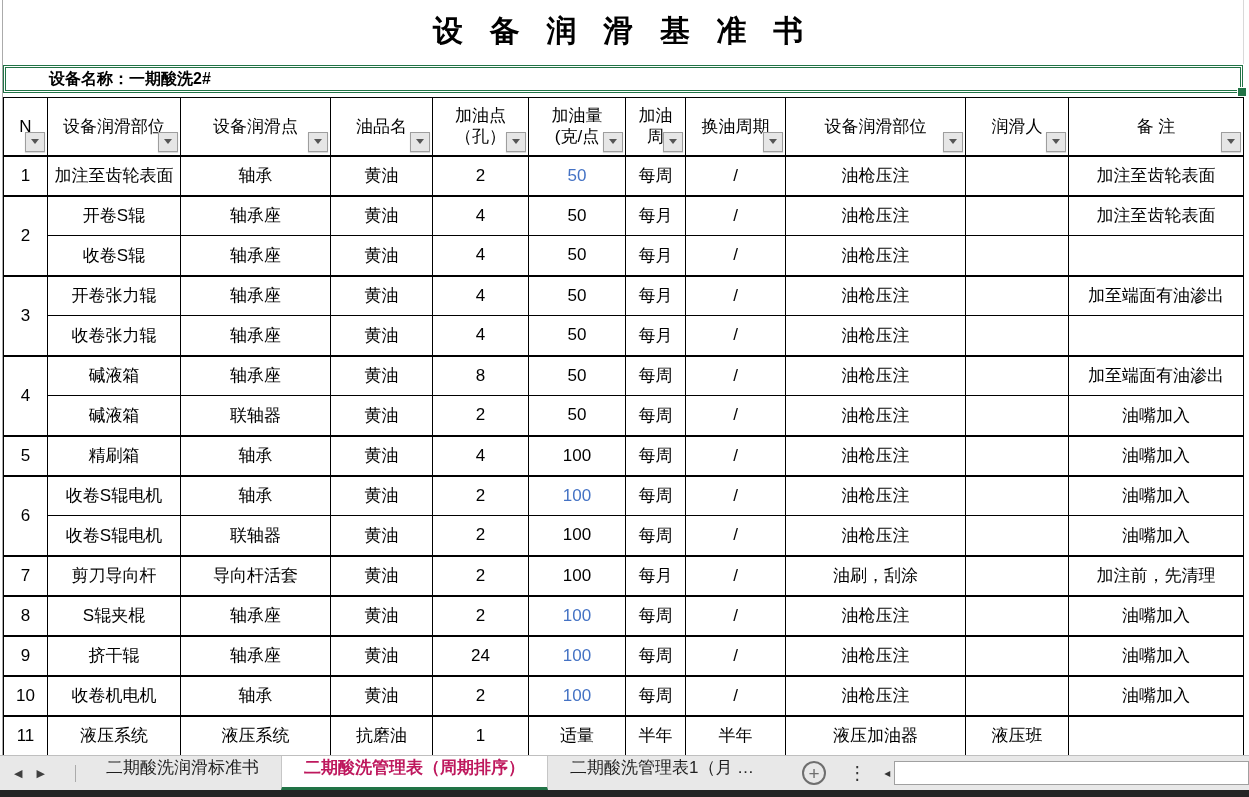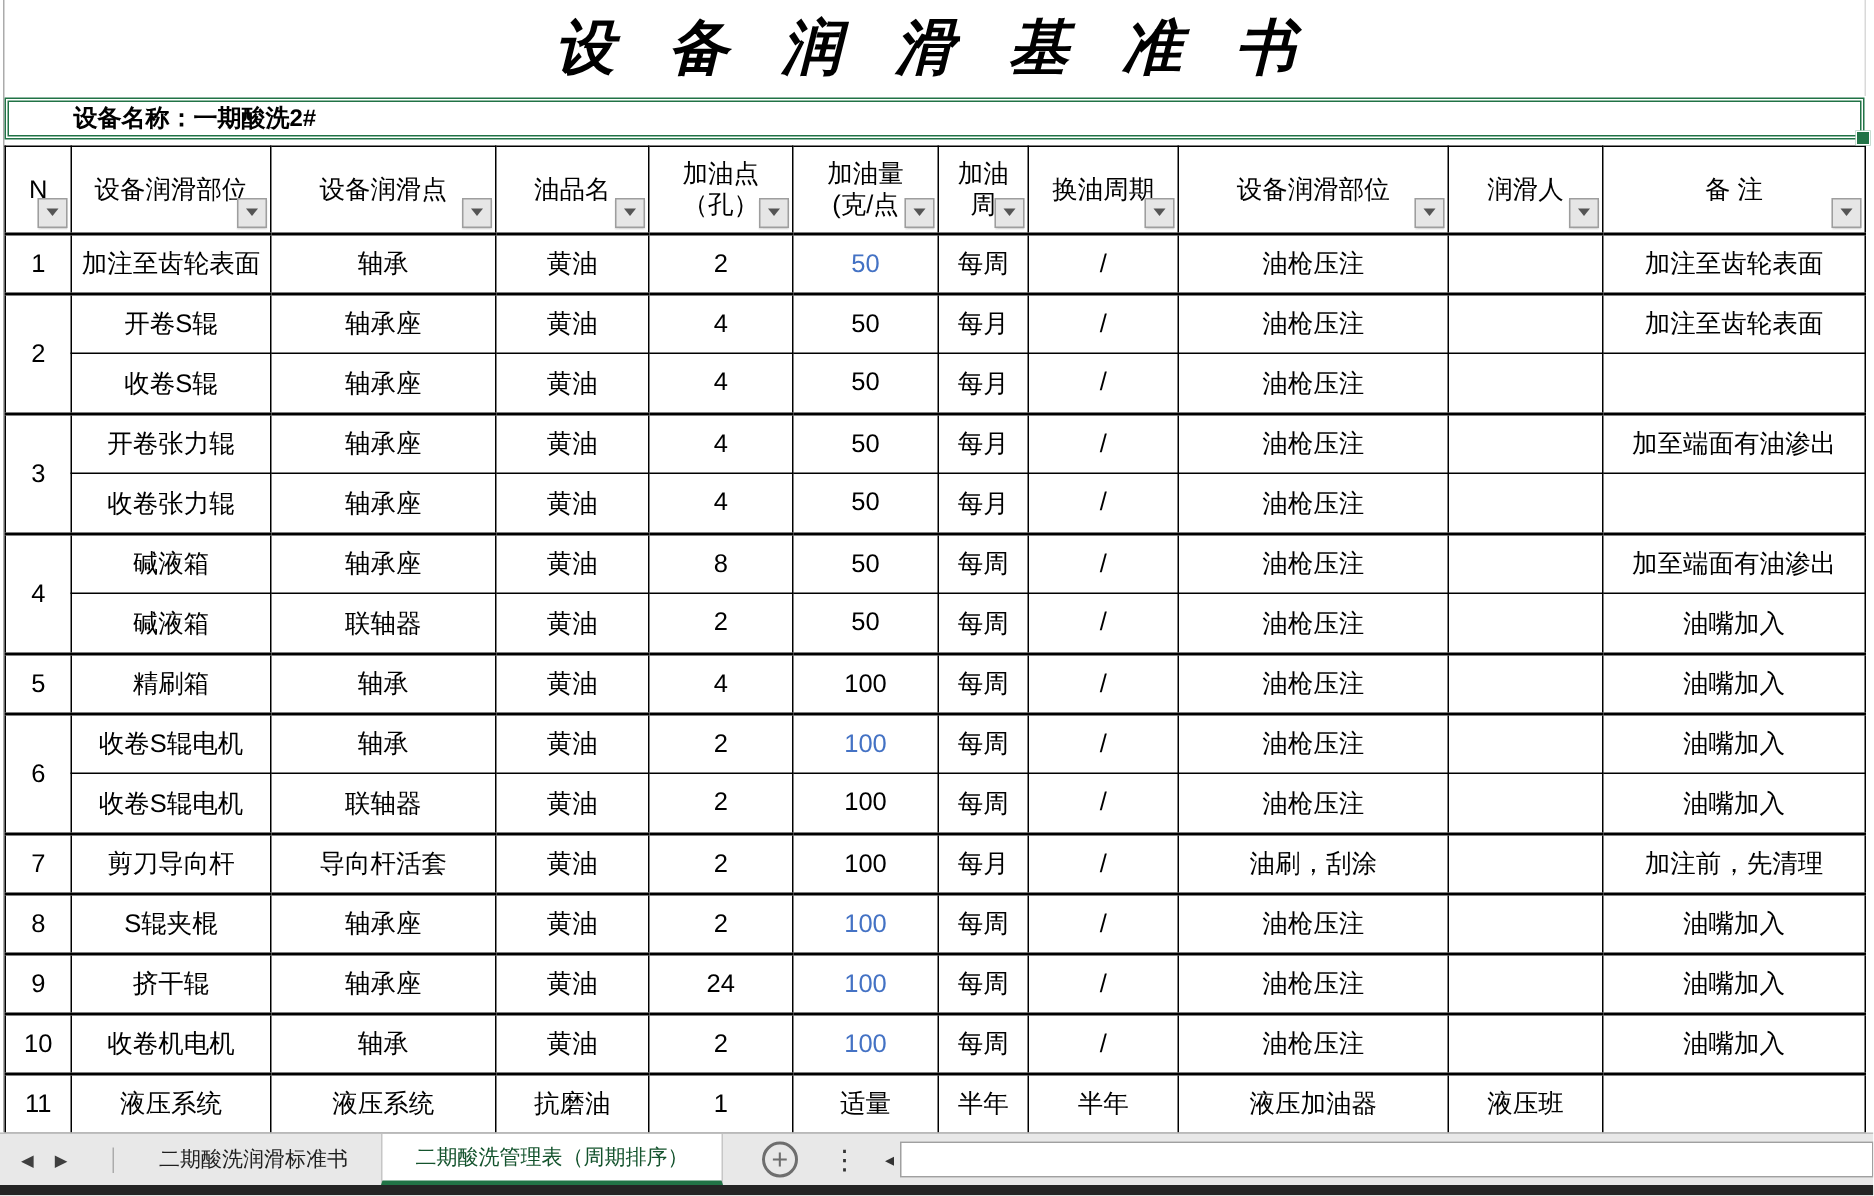--- a/index.html
+++ b/index.html
@@ -7,21 +7,21 @@
           font-family:"Liberation Sans","DejaVu Sans",sans-serif;color:#000;}
 
   
   .left-line{position:absolute;left:2px;top:0;width:1px;height:755px;background:#ABABAB;}
   .right-line{position:absolute;left:1243px;top:0;width:1px;height:64px;background:#D9D9D9;}
 
   
   .title-cell{position:absolute;left:3px;top:0;width:1240px;height:62px;
               display:flex;align-items:center;justify-content:center;}
   .title-cell span{font-family:"Liberation Serif","DejaVu Serif",serif;
-                   font-size:40px;font-weight:bold;letter-spacing:0.32em;white-space:nowrap;font-style:italic;}
+                   font-size:30px;font-weight:bold;letter-spacing:0.32em;white-space:nowrap;}
 
   
   .device-box{position:absolute;left:3px;top:65px;width:1233px;height:26px;
               border:1px solid #217346;
               box-shadow:inset 0 0 0 1px #ffffff, inset 0 0 0 2px #217346;
               display:flex;align-items:center;padding-left:5px;background:#fff;z-index:3;}
   .device-box>span{font-size:16px;font-weight:600;margin-left:40px;}
   .fill-handle{position:absolute;right:-5px;bottom:-5px;width:8px;height:8px;
                background:#217346;border:1px solid #fff;}
 
@@ -42,23 +42,23 @@
               border:1px solid #9E9E9E;display:flex;align-items:center;justify-content:center;
               box-shadow:0 1px 1px rgba(0,0,0,.15);}
   .tri{width:0;height:0;border-left:4px solid transparent;border-right:4px solid transparent;
        border-top:5px solid #555;}
 
   
   .tabbar{position:absolute;left:0;top:755px;width:1249px;height:35px;background:#E8E8E8;
           display:flex;align-items:center;border-top:1px solid #BFBFBF;box-sizing:border-box;}
   .navarrow{font-size:11px;color:#3F3F3F;margin-left:14px;cursor:default;}
   .sep{width:1px;height:17px;background:#ABABAB;margin:0 8px 0 30px;}
-  .tab{height:100%;display:flex;align-items:center;padding:12px 22px;font-size:14px;color:#1F1F1F;
+  .tab{height:100%;display:flex;padding:0 22px;font-size:17px;color:#1F1F1F;
        box-sizing:border-box;white-space:nowrap;}
-  .tab.active{background:#fff;color:#14532d;font-weight:normal;
+  .tab.active{background:#fff;color:#be185d;font-weight:bold;
               border-bottom:3px solid #217346;border-left:1px solid #C6C6C6;
               border-right:1px solid #C6C6C6;}
   .addbtn{width:24px;height:24px;border:2px solid #6E6E6E;border-radius:50%;color:#6E6E6E;
           display:flex;align-items:center;justify-content:center;font-size:19px;line-height:1;
           margin-left:26px;box-sizing:border-box;background:#E8E8E8;}
   .kebab{font-size:18px;color:#333;margin:0 18px 0 22px;}
   .hscroll{flex:1;display:flex;align-items:center;height:100%;}
   .hs-arrow{font-size:12px;color:#333;margin-right:4px;}
   .hs-track{flex:1;height:24px;background:#fff;border:1px solid #A0A0A0;box-sizing:border-box;}
 
@@ -333,20 +333,23 @@
   <div class="tabbar">
     <span class="navarrow">◀</span>
     <span class="navarrow">▶</span>
     <span class="sep"></span>
     <div class="tab">
       <span>二期酸洗润滑标准书</span>
     </div>
     <div class="tab active">
       <span>二期酸洗管理表（周期排序）</span>
     </div>
+    <div class="tab">
+      <span>二期酸洗管理表1（月 …</span>
+    </div>
     <span class="addbtn">+</span>
     <span class="kebab">⋮</span>
     <div class="hscroll">
       <span class="hs-arrow">◂</span>
       <div class="hs-track"></div>
     </div>
   </div>
 
   <div class="bottom-strip"></div>
 </div>

